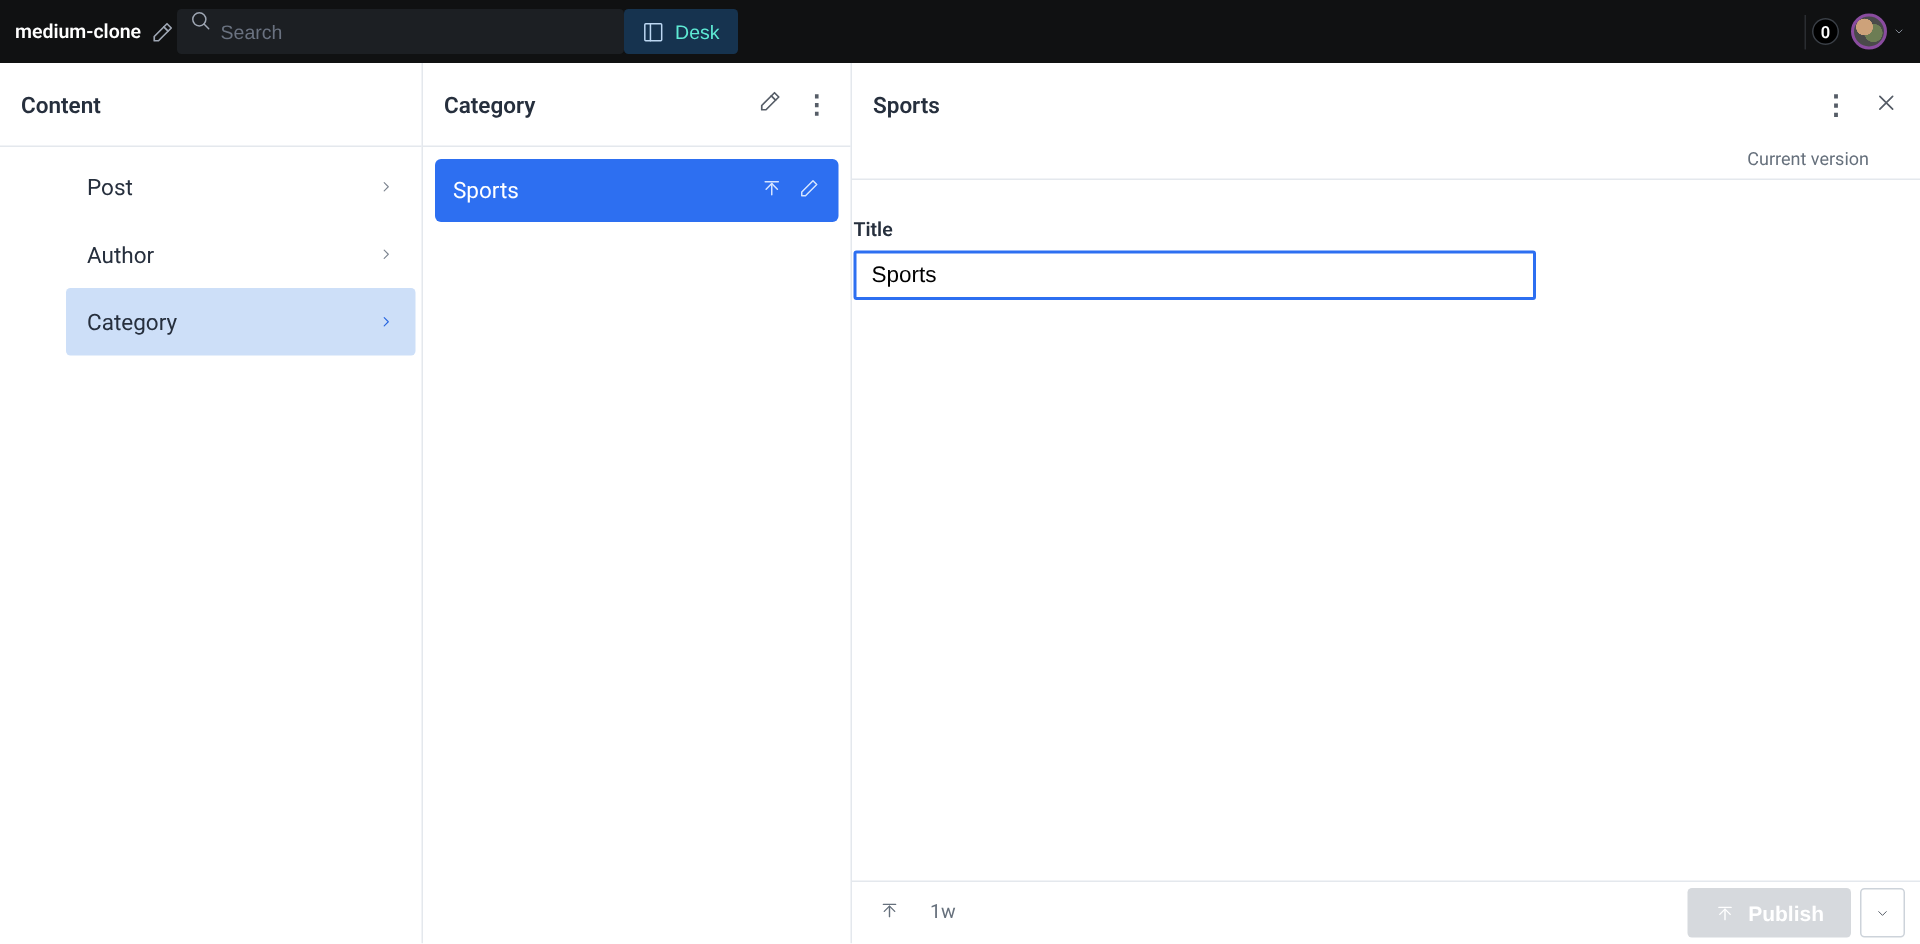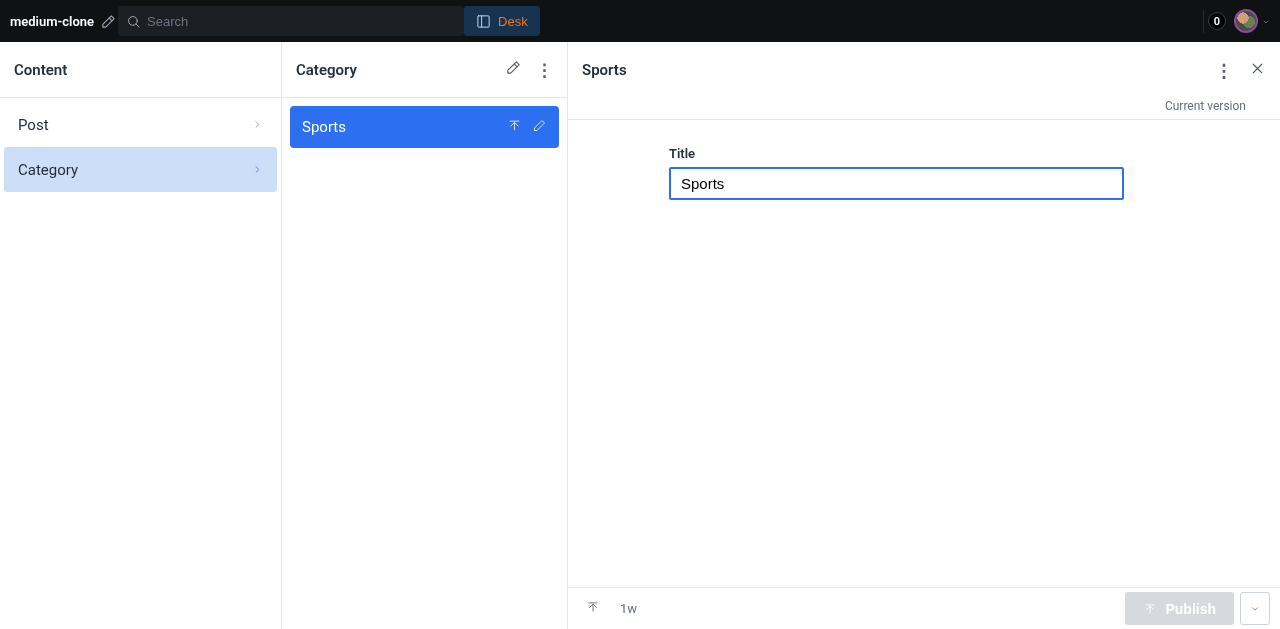--- a/index.html
+++ b/index.html
@@ -20,36 +20,35 @@
       align-items: center;
       padding: 0 10px;
       gap: 0;
     }
     .brand { color: #fff; font-weight: 600; font-size: 13px; margin-right: 4px; }
     .nav-edit-icon { color: #9ea6b3; display:flex; align-items:center; justify-content:center; width:20px; height:20px; }
     .nav-edit-icon svg { width:17px; height:17px; stroke:#9ea6b3; }
     .search-wrap {
       background: #1c1f23;
       display: flex;
-      align-items: center;
-      width: 346px;
+      width: 298px;
       height: 30px;
       border-radius: 3px;
       padding: 0 8px;
       gap: 6px;
     }
     .search-wrap svg { width:15px; height:15px; stroke:#9ea6b3; }
     .search-input {
       background: transparent; border: 0; outline: none;
       color:#c3c9d1; font-size:13px; flex:1;
     }
     .search-input::placeholder { color:#6a7280; }
     .desk-btn {
       background:#16334f;
-      color:#f97316;
+      color:#5eead4;
       height:30px; padding:0 12px;
       border-radius:3px; display:flex; align-items:center; gap:7px;
       border:0; font-size:13px; cursor:pointer;
     }
     .desk-btn svg { stroke:#bcd7f2; width:15px; height:15px; }
     .nav-spacer { flex:1; }
     .nav-divider { width:1px; height:23px; background:#2a2d31; margin: 0 4px 0 0; }
     .badge {
       background:#000; color:#fff; font-size:11px; font-weight:600;
       width:18px; height:18px; border-radius:50%;
@@ -73,21 +72,21 @@
     
     .col1 {
       width: 282px; border-right:1px solid #e4e8ed;
       display:flex; flex-direction:column;
     }
     .panel-header {
       height:56px; display:flex; align-items:center;
       padding:0 14px; font-weight:600; font-size:15px;
       border-bottom:1px solid #e4e8ed;
     }
-    .type-list { padding-top:4px; }
+    .type-list { padding-top:4px;margin-left:40px; }
     .type-item {
       display:flex; align-items:center; justify-content:space-between;
       height:45px; padding:0 14px; margin:0 4px 0 4px;
       border-radius:3px; font-size:15px; cursor:pointer;
     }
     .type-item.selected { background:#cddff8; }
     .chev svg{ width:11px; height:11px; stroke:#7d8590; }
     .type-item.selected .chev svg{ stroke:#2765e0; }
 
     
@@ -122,21 +121,20 @@
     .panel-actions{display:flex; gap:16px; align-items:center;}
     .panel-actions svg{ width:17px; height:17px; stroke:#565d67; }
     .kebab{ font-size:18px; color:#565d67; }
 
     .editor-scroll{
       flex:1; overflow-y:auto; position:relative;
     }
     .editor-body{
       padding:26px 0 30px 1px;
       width:456px;
-      margin-left: 100px;
     }
     .field{ margin-bottom:22px; }
     .field-label{ font-size:13px; font-weight:600; color:#262f3d; margin-bottom:6px; display:block;}
     .text-input{
       width:100%; height:33px; border:2px solid #2d6ff1; border-radius:2px;
       padding:0 10px; font-size:15px; outline:none;
     }
     .textarea{
       width:100%; height:186px; border:1px solid #cdd3da; border-radius:2px;
       padding:8px 10px; font-size:15px; outline:none; resize:both;
@@ -208,20 +206,26 @@
 
   <div class="col1">
     <div class="panel-header">Content</div>
     <div class="type-list">
       <div class="type-item">
         <span>Post</span>
         <span class="chev"><svg viewBox="0 0 24 24">
               <path d="M9 6l6 6-6 6"></path>
             </svg></span>
       </div>
+      <div class="type-item">
+        <span>Author</span>
+        <span class="chev"><svg viewBox="0 0 24 24">
+              <path d="M9 6l6 6-6 6"></path>
+            </svg></span>
+      </div>
       <div class="type-item selected">
         <span>Category</span>
         <span class="chev"><svg viewBox="0 0 24 24">
               <path d="M9 6l6 6-6 6"></path>
             </svg></span>
       </div>
     </div>
   </div>
 
   <div class="col2">

